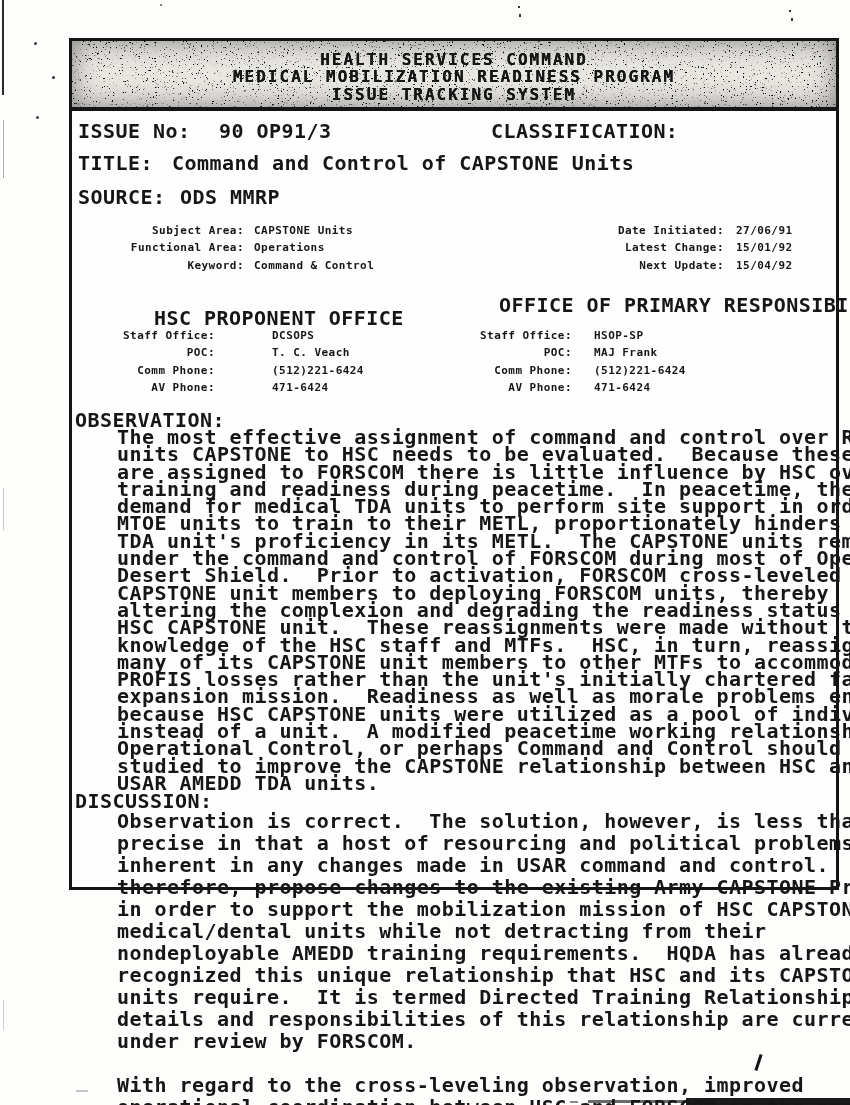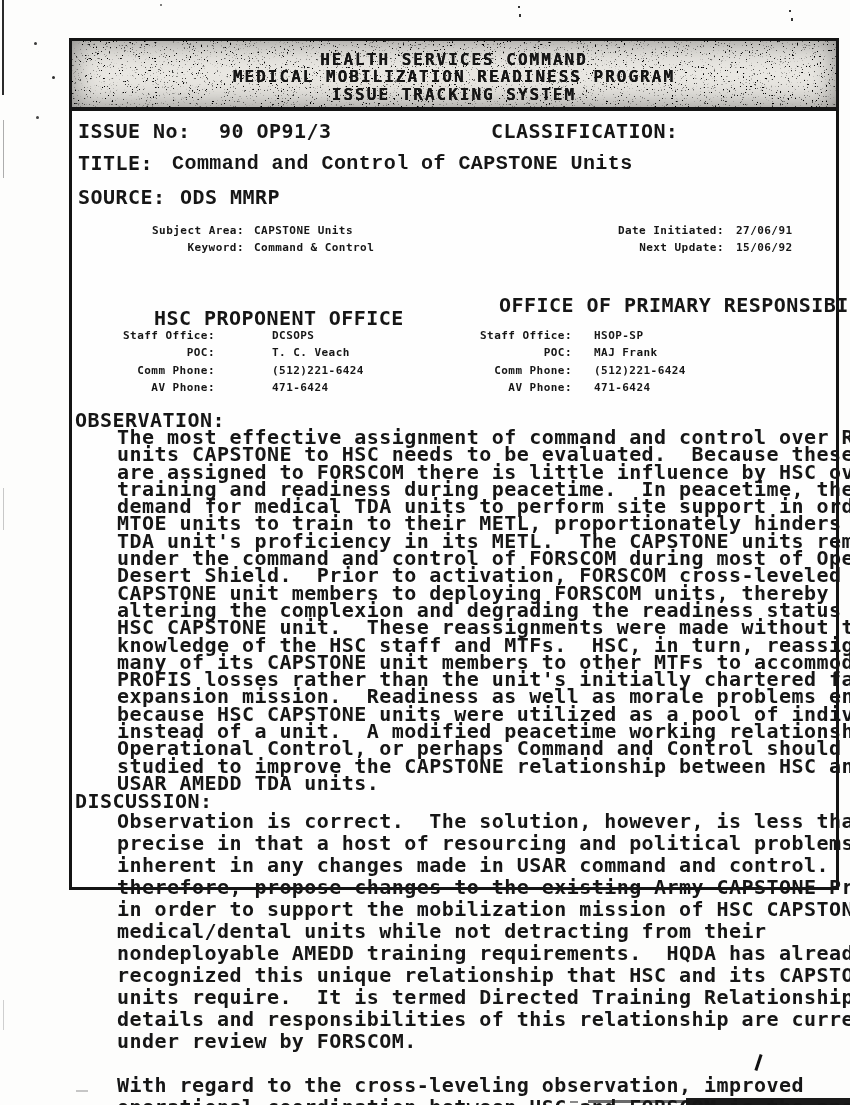--- a/index.html
+++ b/index.html
@@ -12,21 +12,21 @@
           border-bottom:4px solid #141414;overflow:hidden;
           box-shadow:inset 0 0 26px rgba(30,30,30,.5);}
   .banner svg{position:absolute;top:0;left:0;width:100%;height:100%;}
   .banner-text{position:relative;text-align:center;padding-top:10px;
                font-size:16px;line-height:17.4px;letter-spacing:2px;
                text-shadow:0 0 .6px #000;}
   
   .t{position:absolute;white-space:pre;font-size:20px;line-height:17.3px;letter-spacing:.45px;}
   .lbl-issue{top:82px;left:6px;}   .val-issue{top:82px;left:147px;}
   .lbl-class{top:82px;left:419px;}
-  .lbl-title{top:114px;left:6px;}  .val-title{top:114px;left:100px;font-family:Liberation Mono, monospace;}
+  .lbl-title{top:114px;left:6px;}  .val-title{top:114px;left:100px;}
   .lbl-source{top:148px;left:6px;} .val-source{top:148px;left:108px;}
   
   .meta{position:absolute;top:181px;left:0;right:0;}
   .offices{position:absolute;top:286px;left:0;right:0;}
   .mrow{position:relative;height:17.3px;}
   .mrow span{position:absolute;top:0;white-space:pre;font-size:11px;line-height:17.3px;letter-spacing:.45px;}
   .ml{left:0;width:172px;text-align:right;}
   .mv{left:182px;}
   .mr{left:480px;width:172px;text-align:right;}
   .mrv{left:664px;}
@@ -121,24 +121,30 @@
     <span class="t val-source">ODS MMRP</span>
 
     <div class="meta">
       <div class="mrow">
         <span class="ml">Subject Area:</span>
         <span class="mv">CAPSTONE Units</span>
         <span class="mr">Date Initiated:</span>
         <span class="mrv">27/06/91</span>
       </div>
       <div class="mrow">
+        <span class="ml">Functional Area:</span>
+        <span class="mv">Operations</span>
+        <span class="mr">Latest Change:</span>
+        <span class="mrv">15/01/92</span>
+      </div>
+      <div class="mrow">
         <span class="ml">Keyword:</span>
         <span class="mv">Command &amp; Control</span>
         <span class="mr">Next Update:</span>
-        <span class="mrv">15/06/92</span>
+        <span class="mrv">15/04/92</span>
       </div>
     </div>
 
     <span class="t oh-left">HSC PROPONENT OFFICE</span>
     <span class="t oh-right">OFFICE OF PRIMARY RESPONSIBILITY</span>
 
     <div class="offices">
       <div class="mrow">
         <span class="ol">Staff Office:</span>
         <span class="ov">DCSOPS</span>

